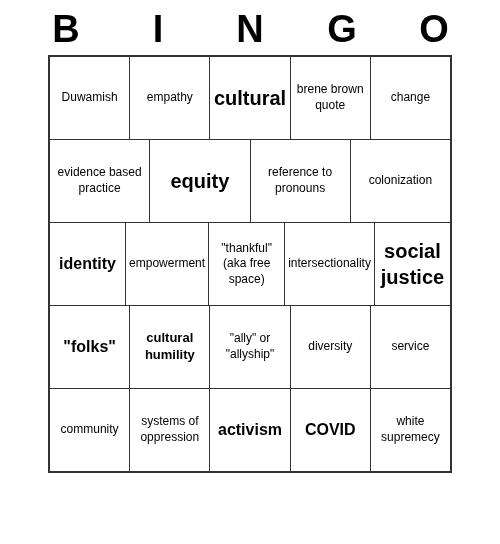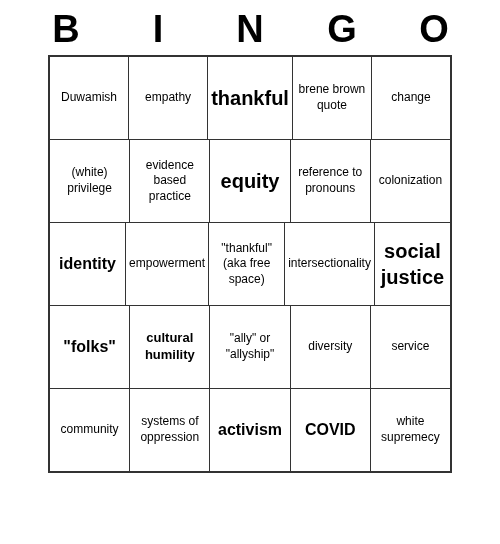--- a/index.html
+++ b/index.html
@@ -71,26 +71,25 @@
 <span>B</span>
     <span>I</span>
     <span>N</span>
     <span>G</span>
     <span>O</span>
   </div>
 <div class="bingo-grid">
 <div class="bingo-row">
       <div class="bingo-cell">Duwamish</div>
       <div class="bingo-cell">empathy</div>
-      <div class="bingo-cell large-text">thankful</div>
+      <div class="bingo-cell large-text">cultural</div>
       <div class="bingo-cell">brene brown quote</div>
       <div class="bingo-cell">change</div>
     </div>
     <div class="bingo-row">
-      <div class="bingo-cell">(white) privilege</div>
       <div class="bingo-cell">evidence based practice</div>
       <div class="bingo-cell large-text">equity</div>
       <div class="bingo-cell">reference to pronouns</div>
       <div class="bingo-cell">colonization</div>
     </div>
     <div class="bingo-row">
       <div class="bingo-cell medium-text">identity</div>
       <div class="bingo-cell">empowerment</div>
       <div class="bingo-cell">"thankful" (aka free space)</div>
       <div class="bingo-cell">intersectionality</div>

